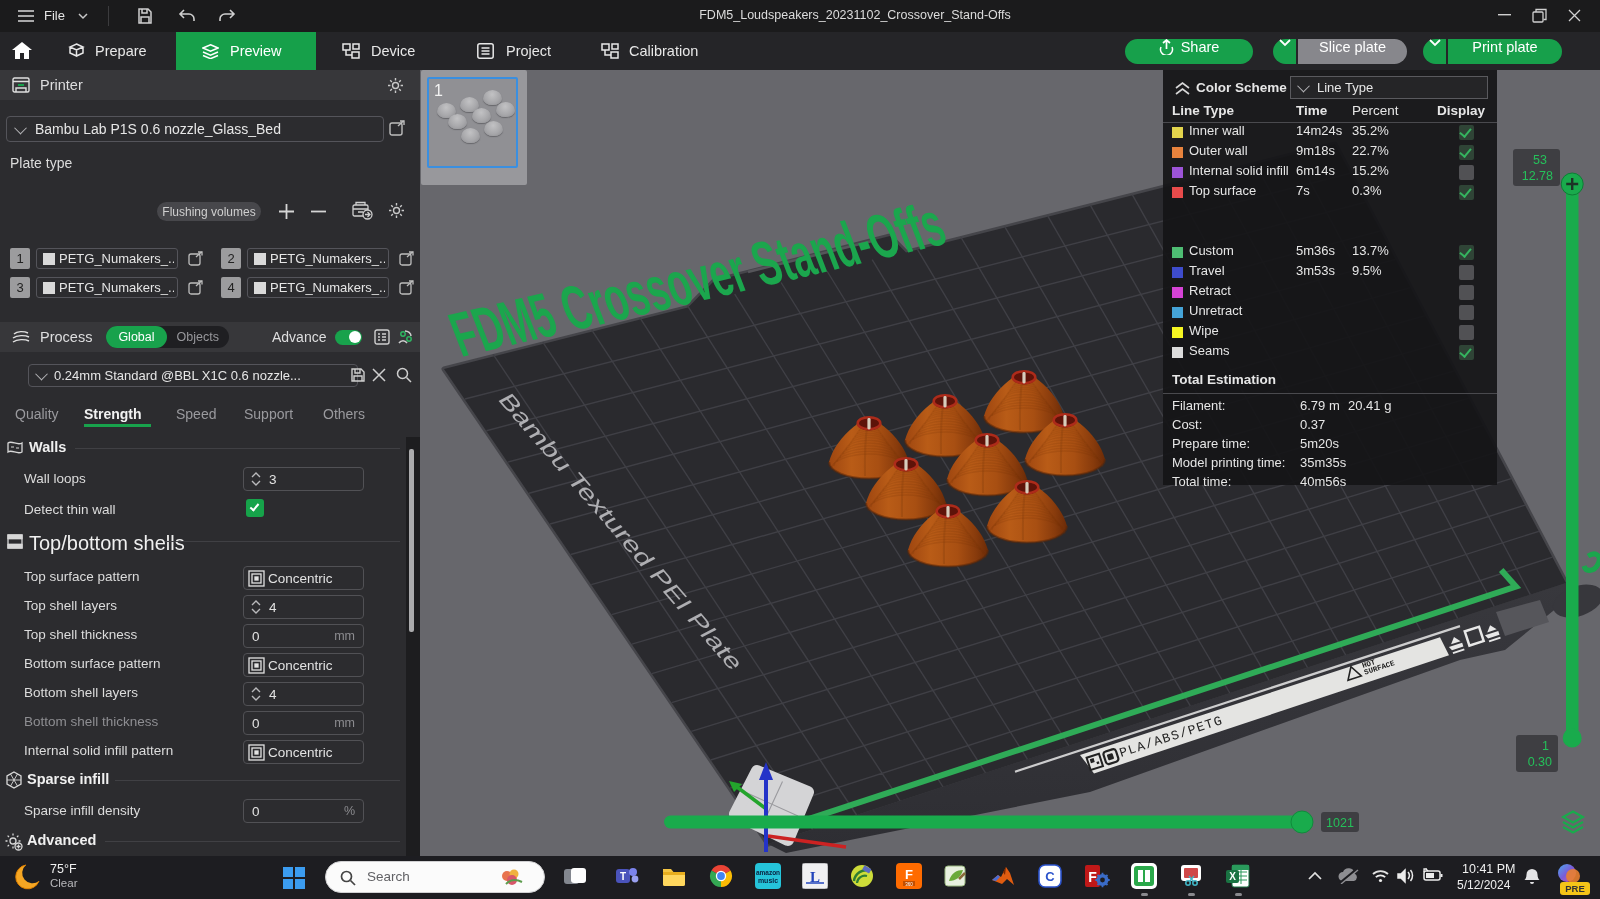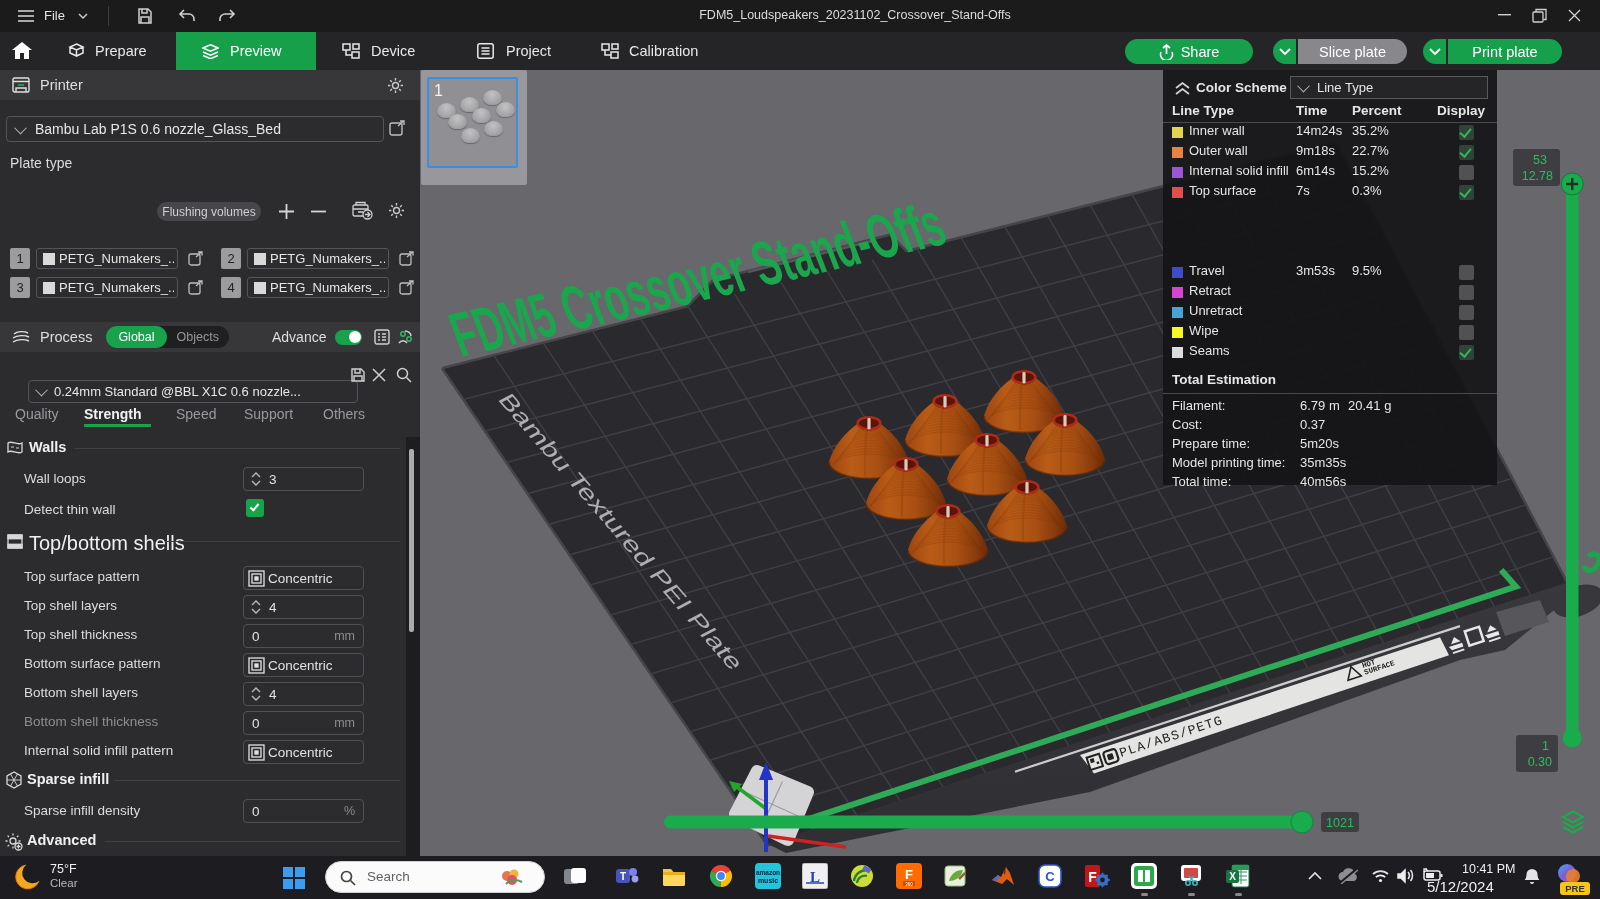--- a/index.html
+++ b/index.html
@@ -2,21 +2,21 @@
 <html><head><meta charset="utf-8"><style>
 *{margin:0;padding:0;box-sizing:border-box}
 html,body{width:1600px;height:899px;overflow:hidden;background:#67676c;
  font-family:"Liberation Sans",sans-serif;-webkit-font-smoothing:antialiased}
 #app{position:relative;width:1600px;height:899px}
 .abs{position:absolute}
 
 #titlebar{left:0;top:0;width:1600px;height:32px;background:#1b1b1c;color:#e4e4e4}
 #tabbar{left:0;top:32px;width:1600px;height:38px;background:#252528}
 .tb-item{position:absolute;top:0;height:38px;display:flex;align-items:center;gap:8px;color:#e8e8e8;font-size:14.5px}
-.pill{position:absolute;display:flex;align-items:center;justify-content:center;font-size:14.5px;color:#fff;border-radius:13px;height:25px;top:38px}
+.pill{position:absolute;display:flex;align-items:flex-start;justify-content:center;font-size:14.5px;color:#fff;border-radius:13px;height:25px;top:38px}
 
 #lpanel{left:0;top:70px;width:420px;height:786px;background:#2c2c2f;color:#dededf;font-size:13.5px}
 .sechead{position:absolute;left:0;width:420px;height:30px;background:#37373a;display:flex;align-items:center}
 .ctrl{position:absolute;left:243px;width:121px;height:24px;border:1px solid #515155;border-radius:4px;background:#2c2c2f;display:flex;align-items:center;font-size:13.5px;color:#e2e2e2}
 .lbl{position:absolute;left:24px;font-size:13.5px;color:#dcdcdc}
 .unit{position:absolute;right:8px;color:#8b8b8f;font-size:12.5px}
 .dd{position:absolute;border:1px solid #54545a;border-radius:4px;background:#2c2c2f;display:flex;align-items:center;color:#e6e6e6}
 .chev{width:9px;height:9px;border-left:1.6px solid #b5b5b8;border-bottom:1.6px solid #b5b5b8;transform:rotate(-45deg) translate(1px,-1px);display:inline-block;flex:none}
 
 #rpanel{left:1163px;top:70px;width:334px;height:415px;background:rgba(21,21,23,0.92);color:#e6e6e6;font-size:13px}
@@ -288,21 +288,21 @@
 <svg class="abs" style="left:12px;top:12px" width="15" height="13">
         <path d="M1 6 L7.5 1 L14 6 M1 12 L7.5 7 L14 12" stroke="#d8d8d8" stroke-width="1.6" fill="none"></path>
       </svg>
 <div class="abs" style="left:33px;top:10px;font-weight:bold;font-size:13.5px">Color Scheme</div>
 <div class="abs" style="left:127px;top:6px;width:198px;height:23px;border:1px solid #5a5a5e;background:#252527;display:flex;align-items:center">
         <span class="chev" style="margin-left:8px"></span>
         <span style="margin-left:9px;font-size:13px">Line Type</span>
       </div>
 <div class="abs" style="left:9px;top:33px;font-weight:bold;font-size:13.5px">Line Type</div>
 <div class="abs" style="left:133px;top:33px;font-weight:bold;font-size:13.5px">Time</div>
-<div class="abs" style="left:189px;top:33px;font-weight:bold;font-size:13.5px">Percent</div>
+<div class="abs" style="left:189px;top:33px;font-weight:normal;font-size:13.5px">Percent</div>
 <div class="abs" style="left:274px;top:33px;font-weight:bold;font-size:13.5px">Display</div>
 <div class="abs" style="left:0px;top:52px;width:334px;height:1px;background:#4a4a4e"></div>
 <div class="rrow" style="top:53px">
         <span class="sw" style="background:#e3d44c"></span>
         <span style="position:absolute;left:17px">Inner wall</span>
         <span style="position:absolute;left:124px">14m24s</span>
         <span style="position:absolute;left:180px">35.2%</span>
         <span class="cbx on"></span>
       </div>
 <div class="rrow" style="top:73px">
@@ -317,20 +317,27 @@
         <span style="position:absolute;left:17px">Internal solid infill</span>
         <span style="position:absolute;left:124px">6m14s</span>
         <span style="position:absolute;left:180px">15.2%</span>
         <span class="cbx"></span>
       </div>
 <div class="rrow" style="top:113px">
         <span class="sw" style="background:#e84b4b"></span>
         <span style="position:absolute;left:17px">Top surface</span>
         <span style="position:absolute;left:124px">7s</span>
         <span style="position:absolute;left:180px">0.3%</span>
+        <span class="cbx on"></span>
+      </div>
+<div class="rrow" style="top:173px">
+        <span class="sw" style="background:#4ebd73"></span>
+        <span style="position:absolute;left:17px">Custom</span>
+        <span style="position:absolute;left:124px">5m36s</span>
+        <span style="position:absolute;left:180px">13.7%</span>
         <span class="cbx on"></span>
       </div>
 <div class="rrow" style="top:193px">
         <span class="sw" style="background:#3e4ccc"></span>
         <span style="position:absolute;left:17px">Travel</span>
         <span style="position:absolute;left:124px">3m53s</span>
         <span style="position:absolute;left:180px">9.5%</span>
         <span class="cbx"></span>
       </div>
 <div class="rrow" style="top:213px">
@@ -563,21 +570,21 @@
           <rect x="1" y="1" width="14" height="14" rx="2"></rect>
           <path d="M4 5 h2 M4 8 h2 M4 11 h2 M8 5 h4 M8 8 h4 M8 11 h4"></path>
         </svg>
         <svg style="position:absolute;left:397px" width="17" height="17" fill="none" stroke="#2fb562" stroke-width="1.5">
           <circle cx="6" cy="5" r="2.2"></circle>
           <circle cx="12" cy="10" r="2.2"></circle>
           <path d="M2 14 c2 -3 6 -3 8 0" stroke="#cfcfcf"></path>
           <path d="M8 2 c3 0 6 2 6 5" stroke="#cfcfcf"></path>
         </svg>
       </div>
-<div class="dd" style="left:28px;top:310px;width:330px;height:23px">
+<div class="dd" style="left:28px;top:294px;width:330px;height:23px">
         <span class="chev" style="margin-left:8px"></span>
         <span style="margin-left:8px;font-size:13px;white-space:nowrap;overflow:hidden">0.24mm Standard @BBL X1C 0.6 nozzle...</span>
       </div>
 <svg class="abs" style="left:350px;top:297px" width="16" height="16" fill="none" stroke="#cfcfcf" stroke-width="1.4">
         <path d="M2 2 h9 l3 3 v9 h-12z"></path>
         <path d="M5 2 v4 h5 v-4 M4 14 v-5 h8 v5"></path>
       </svg>
 <svg class="abs" style="left:372px;top:298px" width="14" height="14">
         <path d="M1 1 L13 13 M13 1 L1 13" stroke="#cfcfcf" stroke-width="1.5"></path>
       </svg>
@@ -853,21 +860,21 @@
         <path d="M1 7 h3 l4 -4 v12 l-4 -4 h-3 z" fill="#ececec"></path>
         <path d="M11 5 a5.5 5.5 0 0 1 0 7 M13.5 3 a8.5 8.5 0 0 1 0 11"></path>
       </svg>
 <svg class="abs" style="left:1421px;top:11px" width="22" height="16" fill="none" stroke="#ececec" stroke-width="1.5">
         <rect x="3" y="4" width="16" height="9" rx="2"></rect>
         <path d="M20.5 7 v3" stroke-width="2"></path>
         <path d="M7 4 L4.5 1.5 M6 2 h-3 v3" stroke-width="1.3"></path>
         <rect x="5" y="6" width="8" height="5" fill="#ececec" stroke="none"></rect>
       </svg>
 <div class="abs" style="left:1462px;top:6px;font-size:12.5px;color:#f0f0f0">10:41 PM</div>
-<div class="abs" style="left:1427px;top:22px;font-size:15px;color:#f0f0f0">5/12/2024</div>
+<div class="abs" style="left:1457px;top:22px;font-size:12px;color:#f0f0f0">5/12/2024</div>
 <svg class="abs" style="left:1524px;top:12px" width="16" height="18" fill="#e4e4e6">
         <path d="M8 1 a5.5 5.5 0 0 1 5.5 5.5 c0 3 1 4.5 2 5.5 h-15 c1 -1 2 -2.5 2 -5.5 A5.5 5.5 0 0 1 8 1"></path>
         <path d="M6 14 a2 2 0 0 0 4 0"></path>
       </svg>
 <svg class="abs" style="left:1556px;top:6px" width="26" height="26">
         <defs>
           <linearGradient id="cop" x1="0" y1="0" x2="1" y2="1">
             <stop offset="0" stop-color="#4ba8f0"></stop>
             <stop offset="0.5" stop-color="#7a5cd8"></stop>
             <stop offset="1" stop-color="#e05c9c"></stop>

